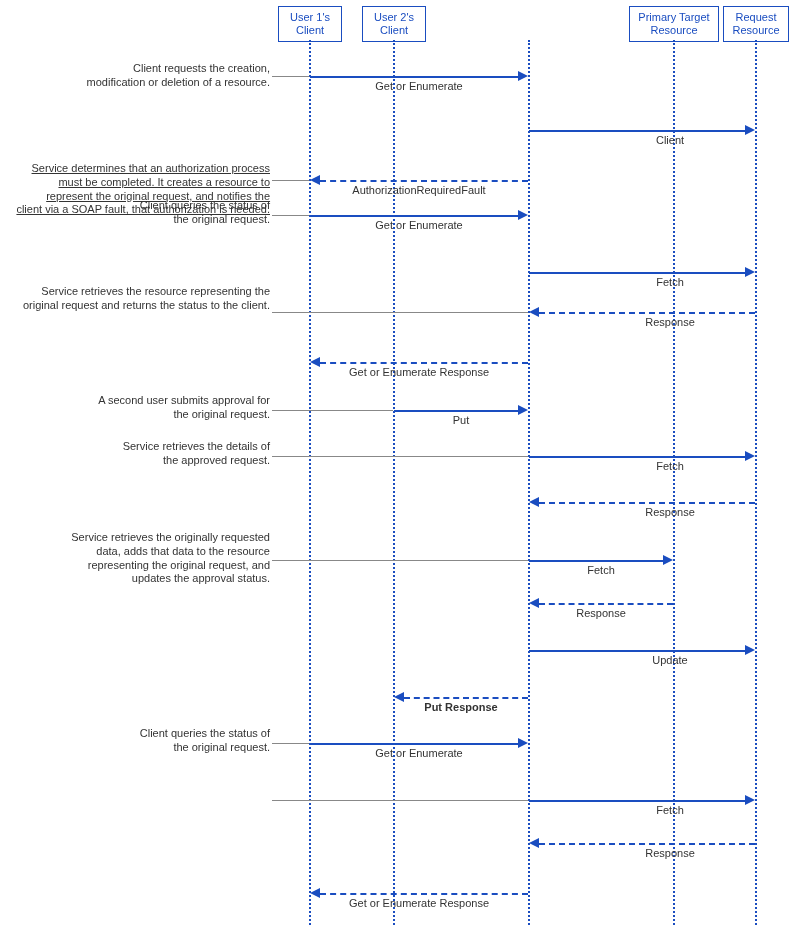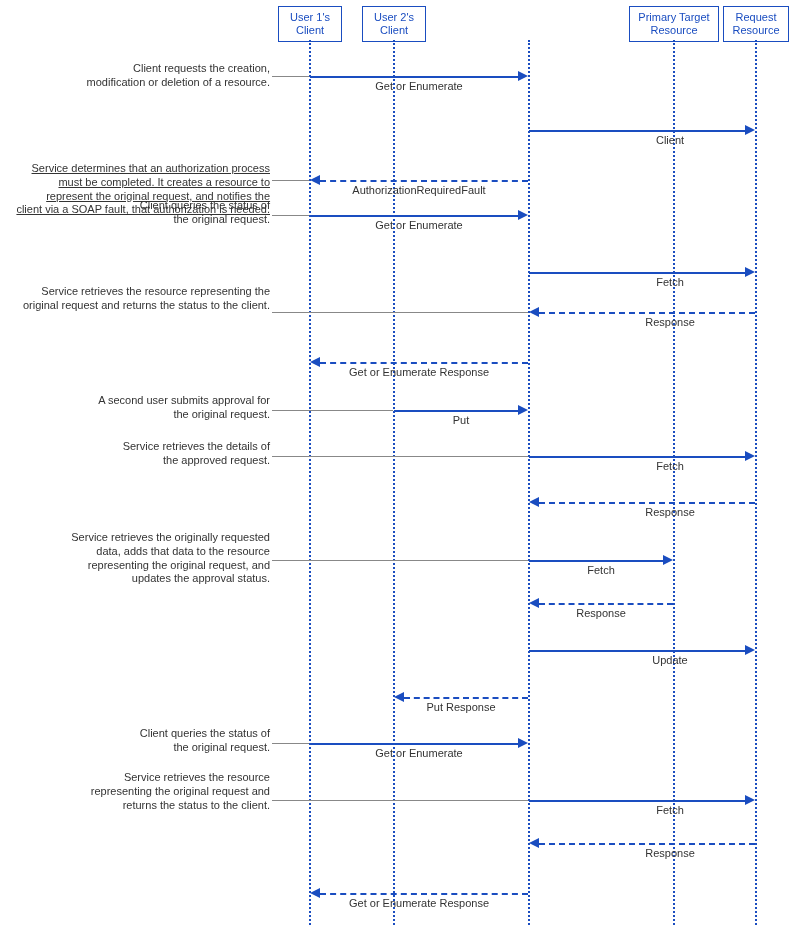--- a/index.html
+++ b/index.html
@@ -152,30 +152,29 @@
   <div class="msg-line dashed" style="left:539px; top:603px; width:134px;"></div>
   <div class="arrow-head left" style="left:529px; top:598px;"></div>
   <div class="msg-label" style="left:529px; top:607px; width:144px;">Response</div>
 
   <div class="msg-line solid" style="left:529px; top:650px; width:216px;"></div>
   <div class="arrow-head right" style="left:745px; top:645px;"></div>
   <div class="msg-label" style="left:620px; top:654px; width:100px;">Update</div>
 
   <div class="msg-line dashed" style="left:404px; top:697px; width:124px;"></div>
   <div class="arrow-head left" style="left:394px; top:692px;"></div>
-  <div class="msg-label" style="left:394px; top:701px; width:134px;">Put Response</div>
+  <div class="msg-label" style="left:394px; top:701px; width:134px;font-weight:bold;">Put Response</div>
 
   <div class="note" style="left:100px; top:727px; width:170px;">Client queries the status of<br>the original request.</div>
   <div class="note-line" style="left:272px; top:743px; width:37px;"></div>
 
   <div class="msg-line solid" style="left:310px; top:743px; width:208px;"></div>
   <div class="arrow-head right" style="left:518px; top:738px;"></div>
   <div class="msg-label" style="left:310px; top:747px; width:218px;">Get or Enumerate</div>
 
-  <div class="note" style="left:55px; top:771px; width:215px;">Service retrieves the resource<br>representing the original request and<br>returns the status to the client.</div>
   <div class="note-line" style="left:272px; top:800px; width:256px;"></div>
 
   <div class="msg-line solid" style="left:529px; top:800px; width:216px;"></div>
   <div class="arrow-head right" style="left:745px; top:795px;"></div>
   <div class="msg-label" style="left:620px; top:804px; width:100px;">Fetch</div>
 
   <div class="msg-line dashed" style="left:539px; top:843px; width:216px;"></div>
   <div class="arrow-head left" style="left:529px; top:838px;"></div>
   <div class="msg-label" style="left:620px; top:847px; width:100px;">Response</div>
 

